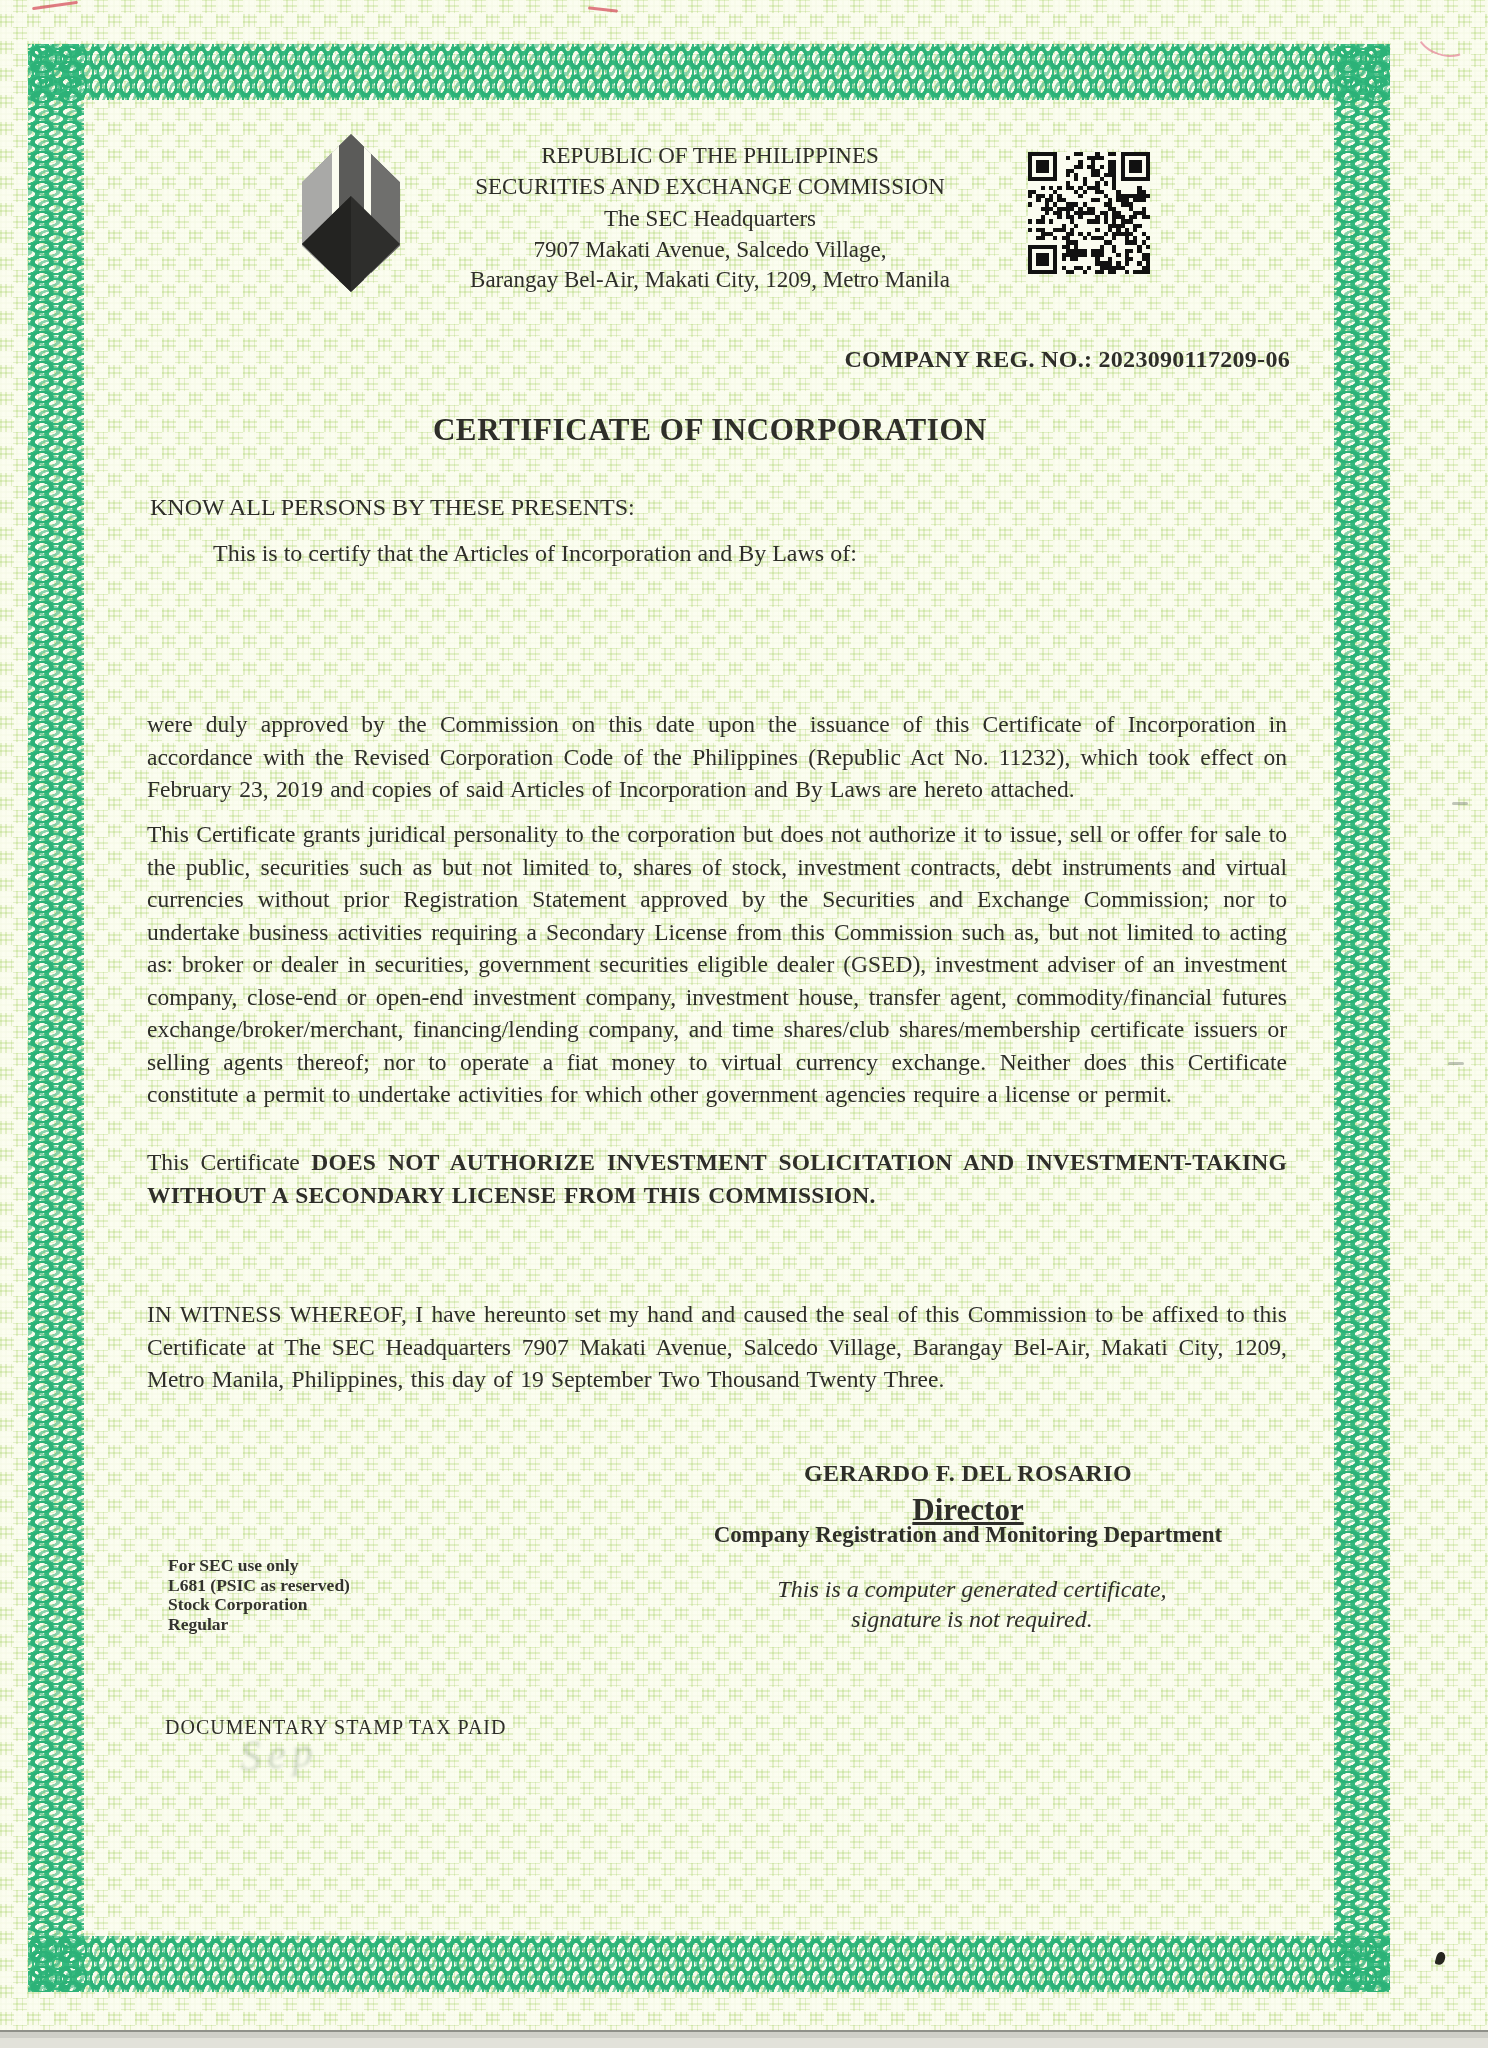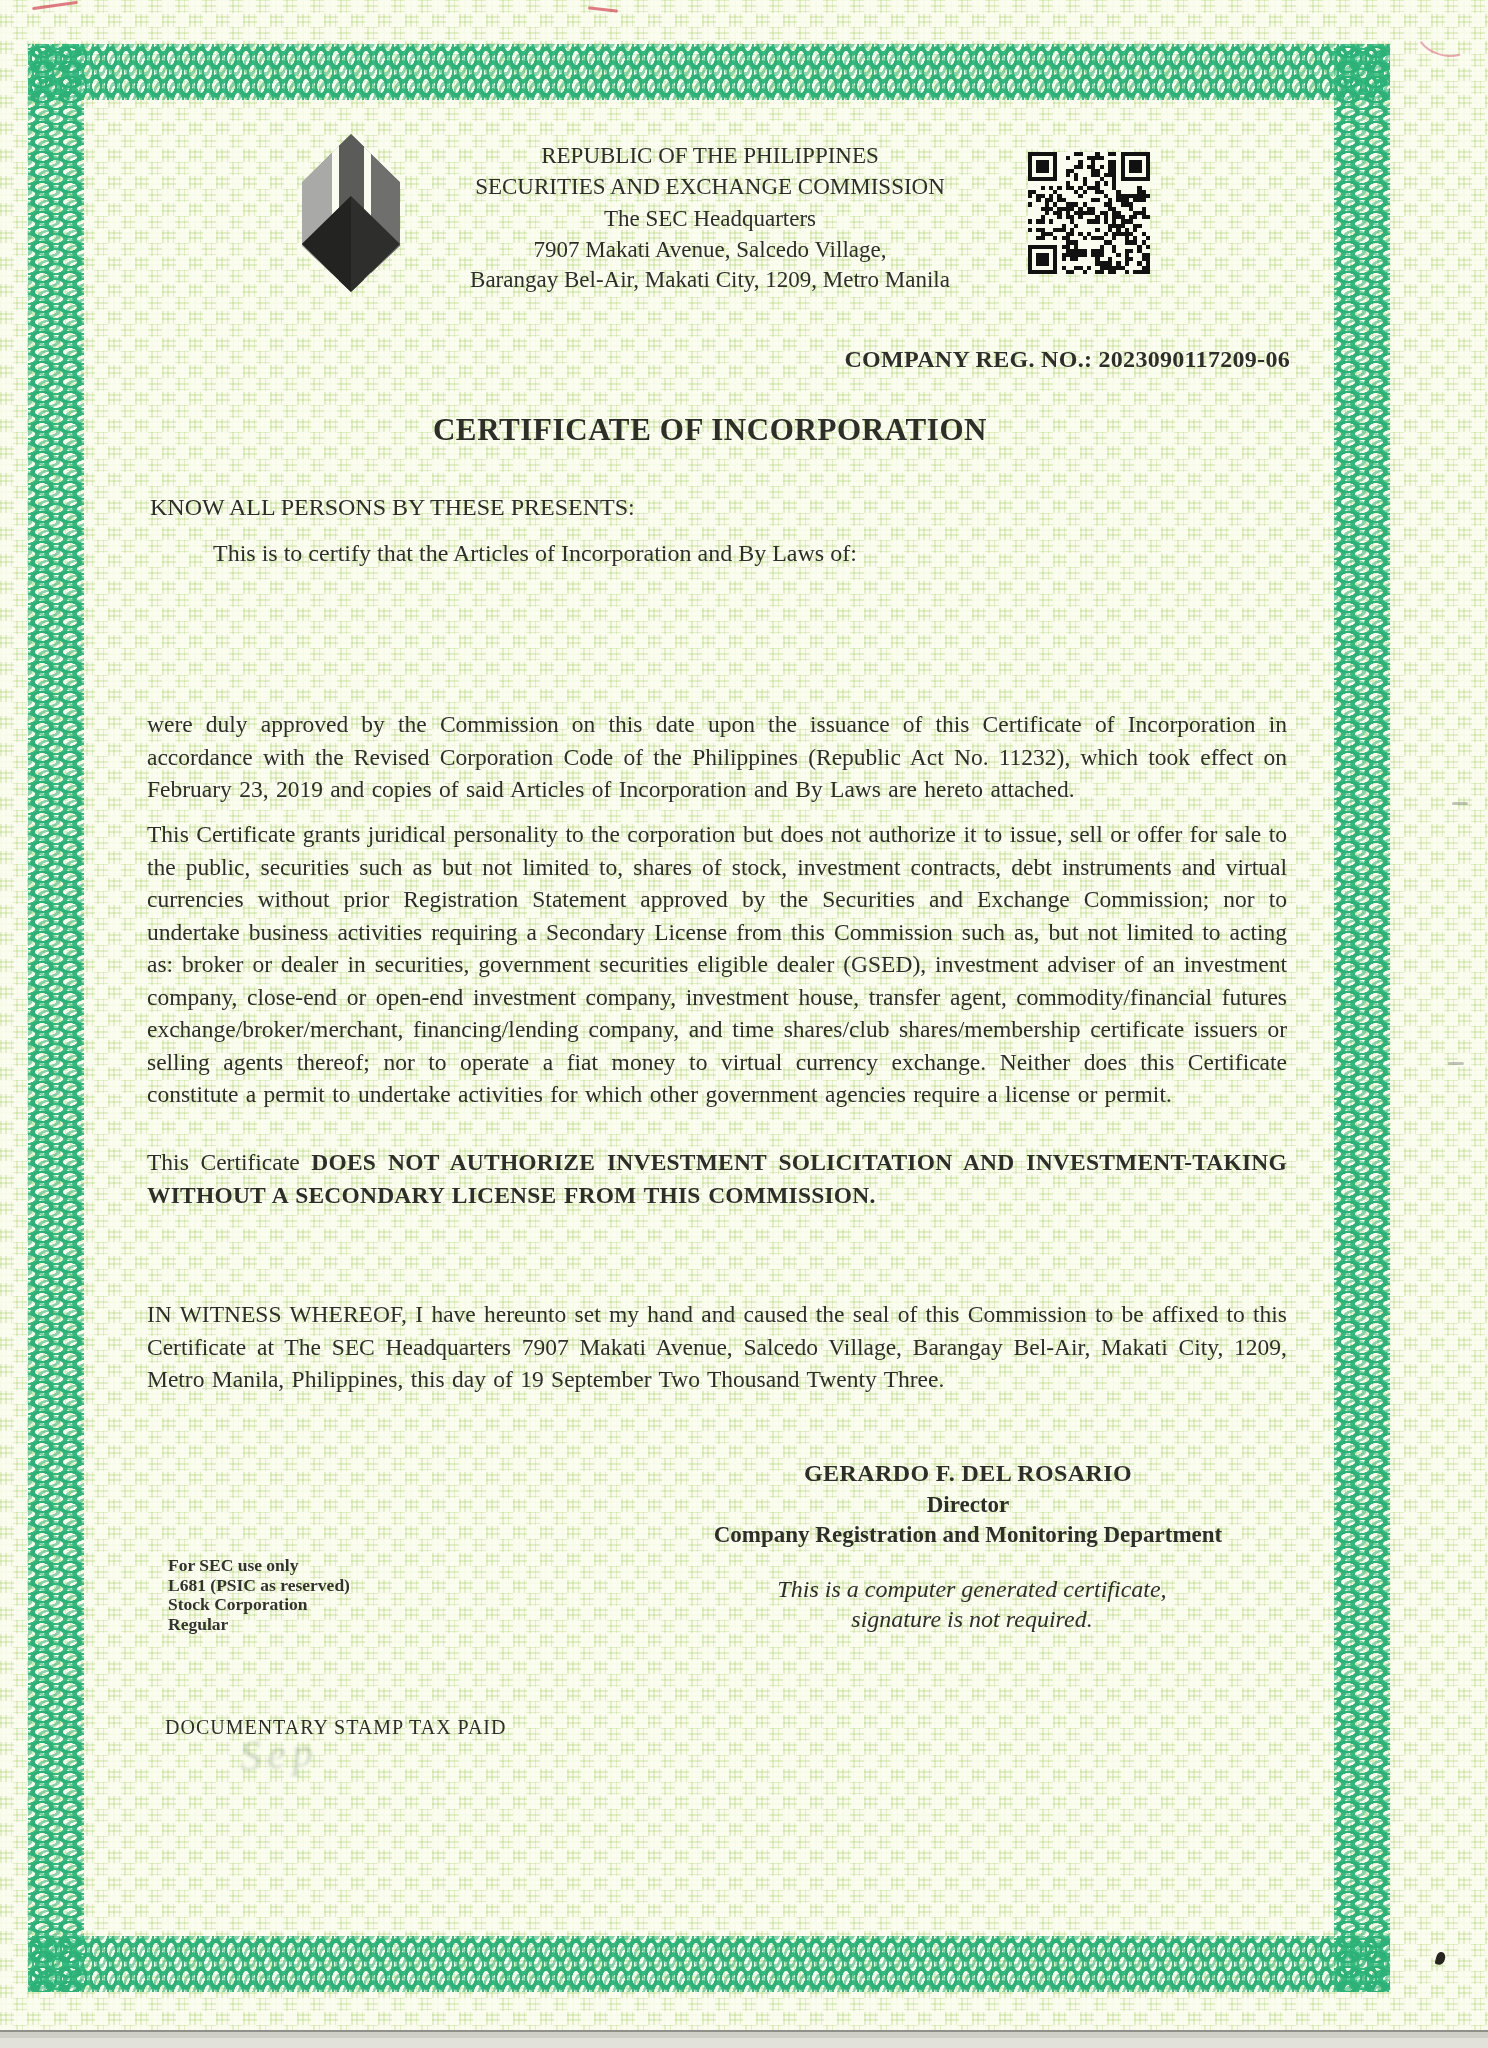--- a/index.html
+++ b/index.html
@@ -39,21 +39,21 @@
   .hdr{left:150px; width:1120px; text-align:center; line-height:31px; font-size:23px;}
   .regno{top:346px; right:198px; font-weight:bold; font-size:24px; letter-spacing:.3px;}
   .doc-title{left:150px; width:1120px; top:412px; text-align:center; font-weight:bold; font-size:31px; letter-spacing:.6px;}
   .know{left:150px; top:494px; font-size:24px;}
   .certify{left:213px; top:540px; font-size:24px;}
   .company{left:150px; width:1120px; top:610px; text-align:center; font-weight:bold; font-size:30px; letter-spacing:.7px;}
   .para{left:147px; width:1140px; font-size:23.5px; line-height:32.5px; text-align:justify; text-align-last:left; word-spacing:1.5px;}
   .para b{letter-spacing:.2px;}
   .sig{left:640px; width:656px; text-align:center; font-weight:bold;}
   .sig-name{top:1460px; font-size:24px; letter-spacing:.4px;}
-  .sig-pos{top:1492px; font-size:23px;}
+  .sig-pos{top:1492px; font-size:31px;text-decoration:underline;}
   .sig-dept{top:1522px; font-size:23px;}
   .italic-note{left:660px; width:624px; text-align:center; font-style:italic; font-size:24px; line-height:30px;}
   .sec-use{left:168px; top:1556px; font-weight:bold; font-size:17.5px; line-height:19.5px; color:#33332e;}
   .stamp{left:165px; top:1684px; font-size:20px; letter-spacing:1px;margin-top:32px;}
   
   .qr{left:1028px; top:152px; width:122px; height:122px;}
   .logo{left:302px; top:134px; width:98px; height:158px;}
   .paper-edge-bottom{left:0; top:2030px; width:1488px; height:18px;
     background:linear-gradient(180deg,#8f9089 0 2px,#cfcfc8 2px 8px,#e2e2da 8px 100%);}
   .mark{position:absolute; pointer-events:none;}

